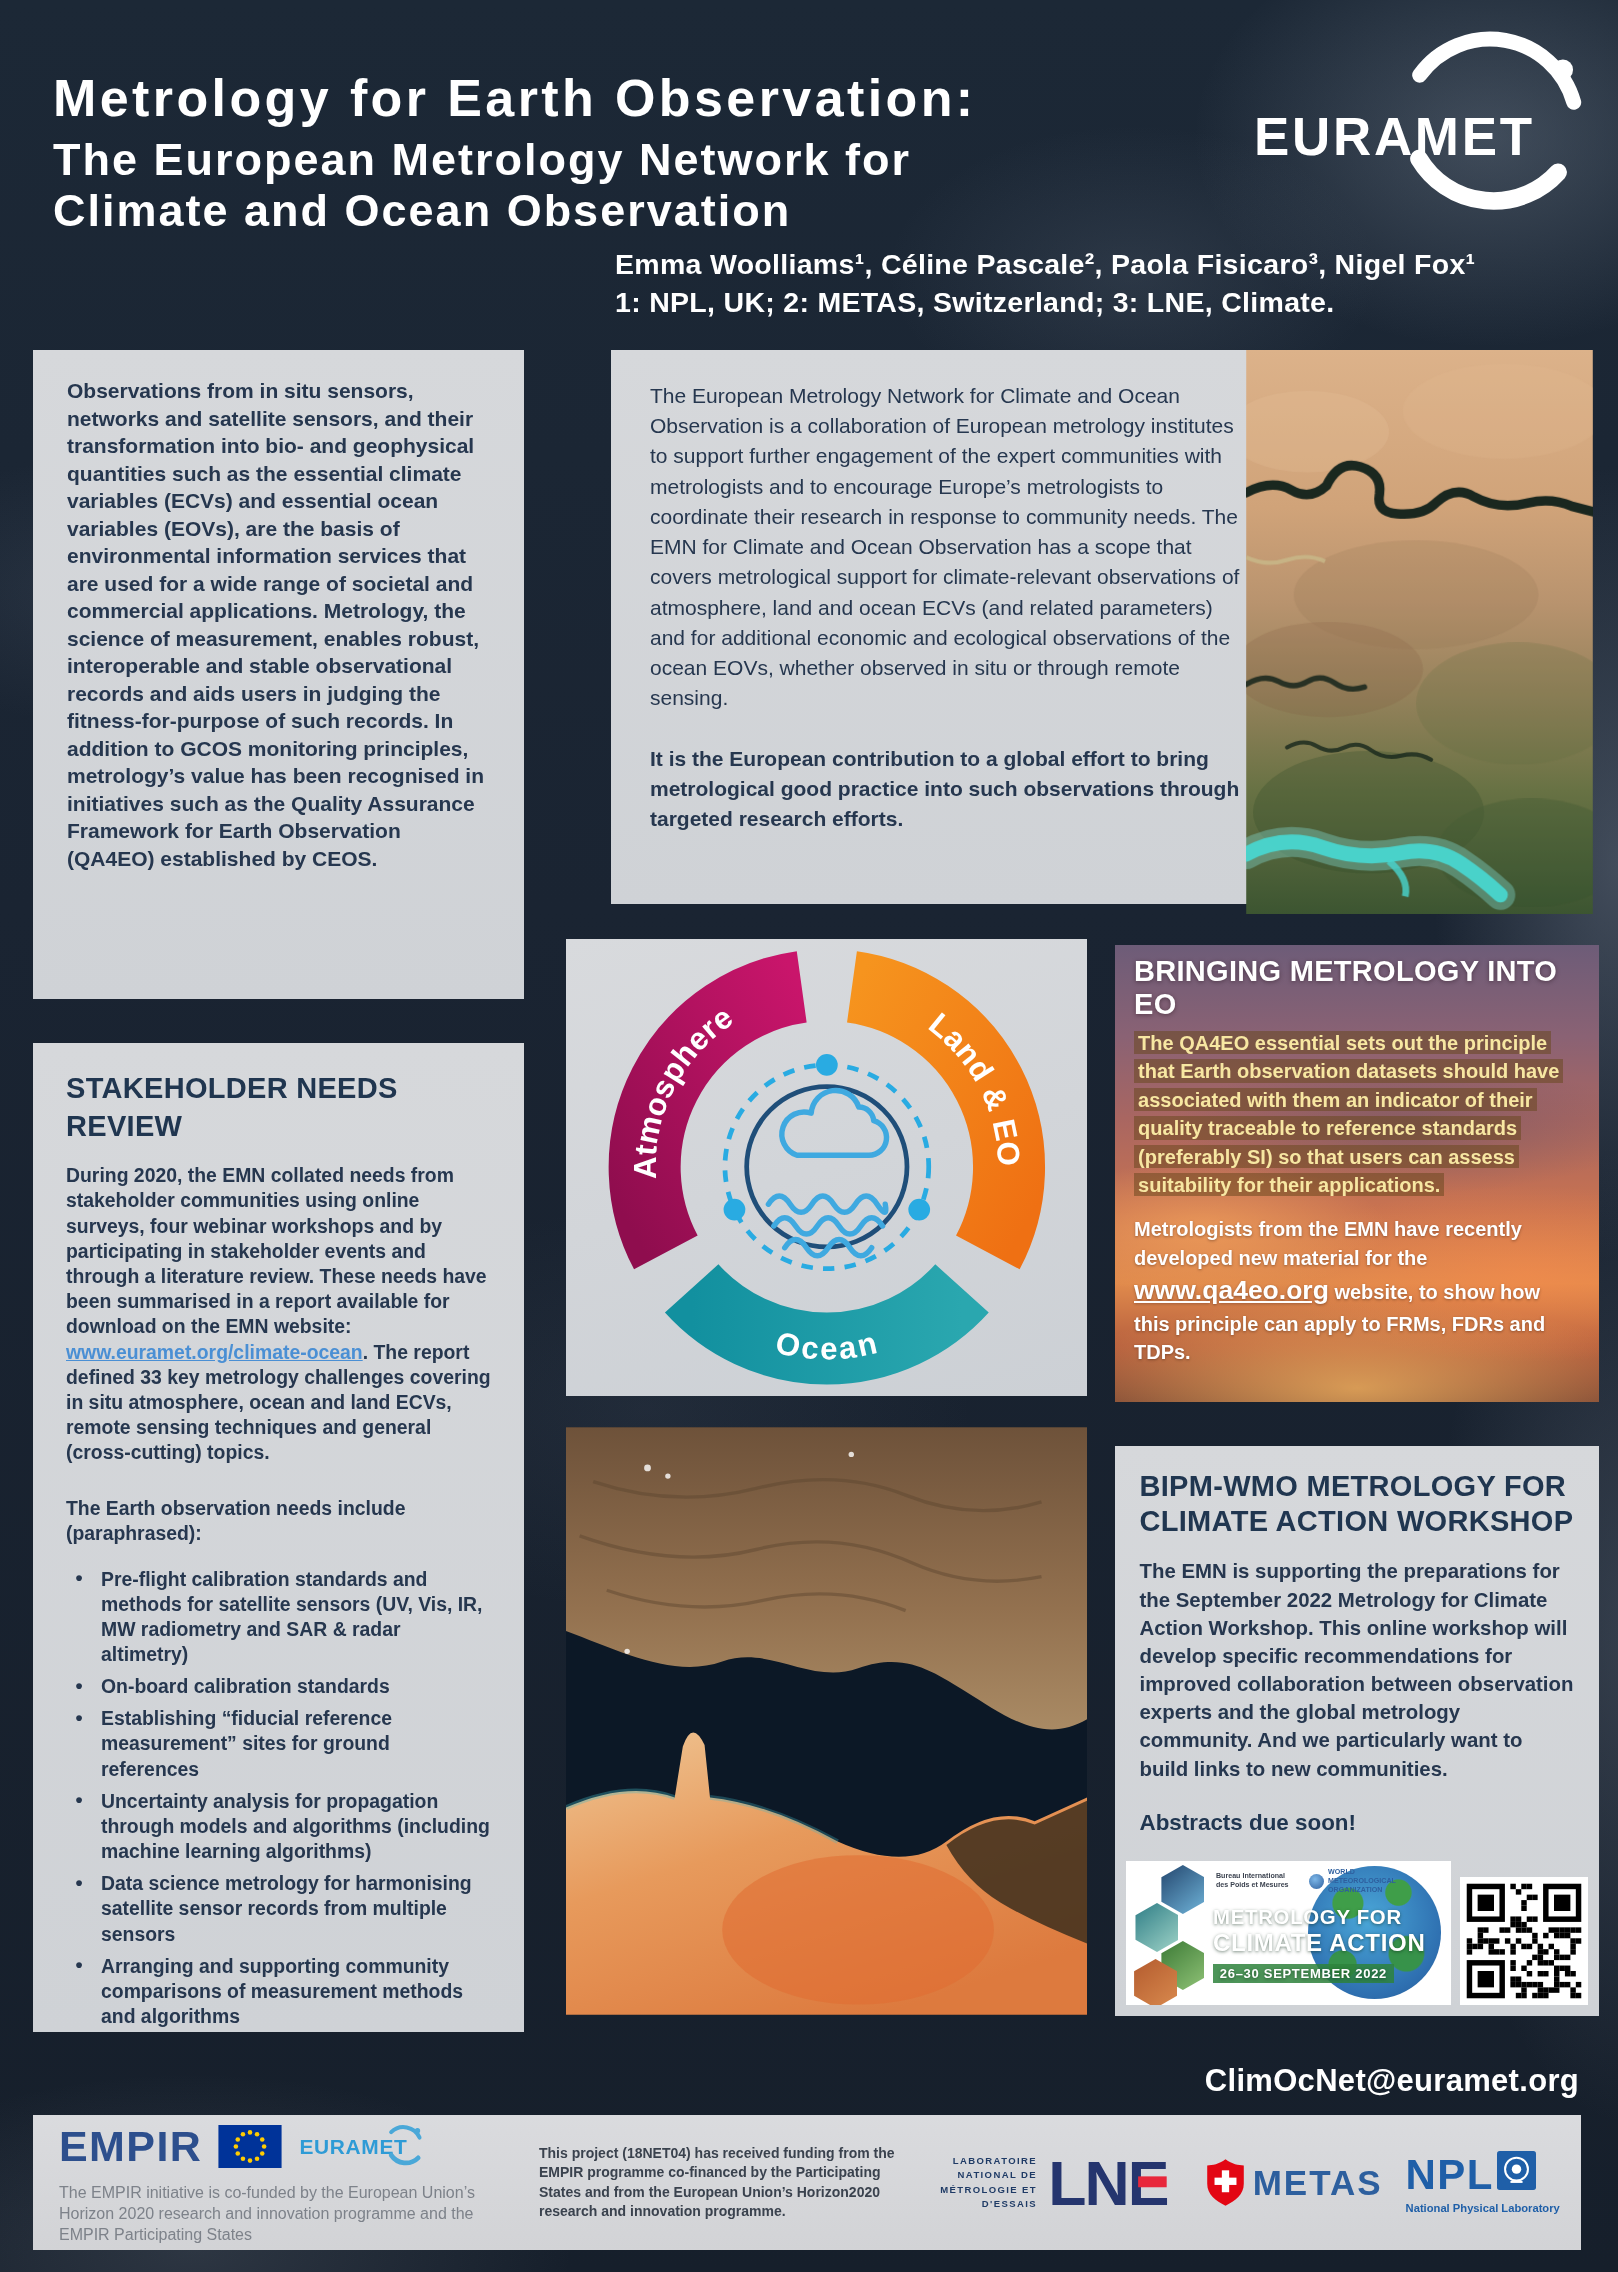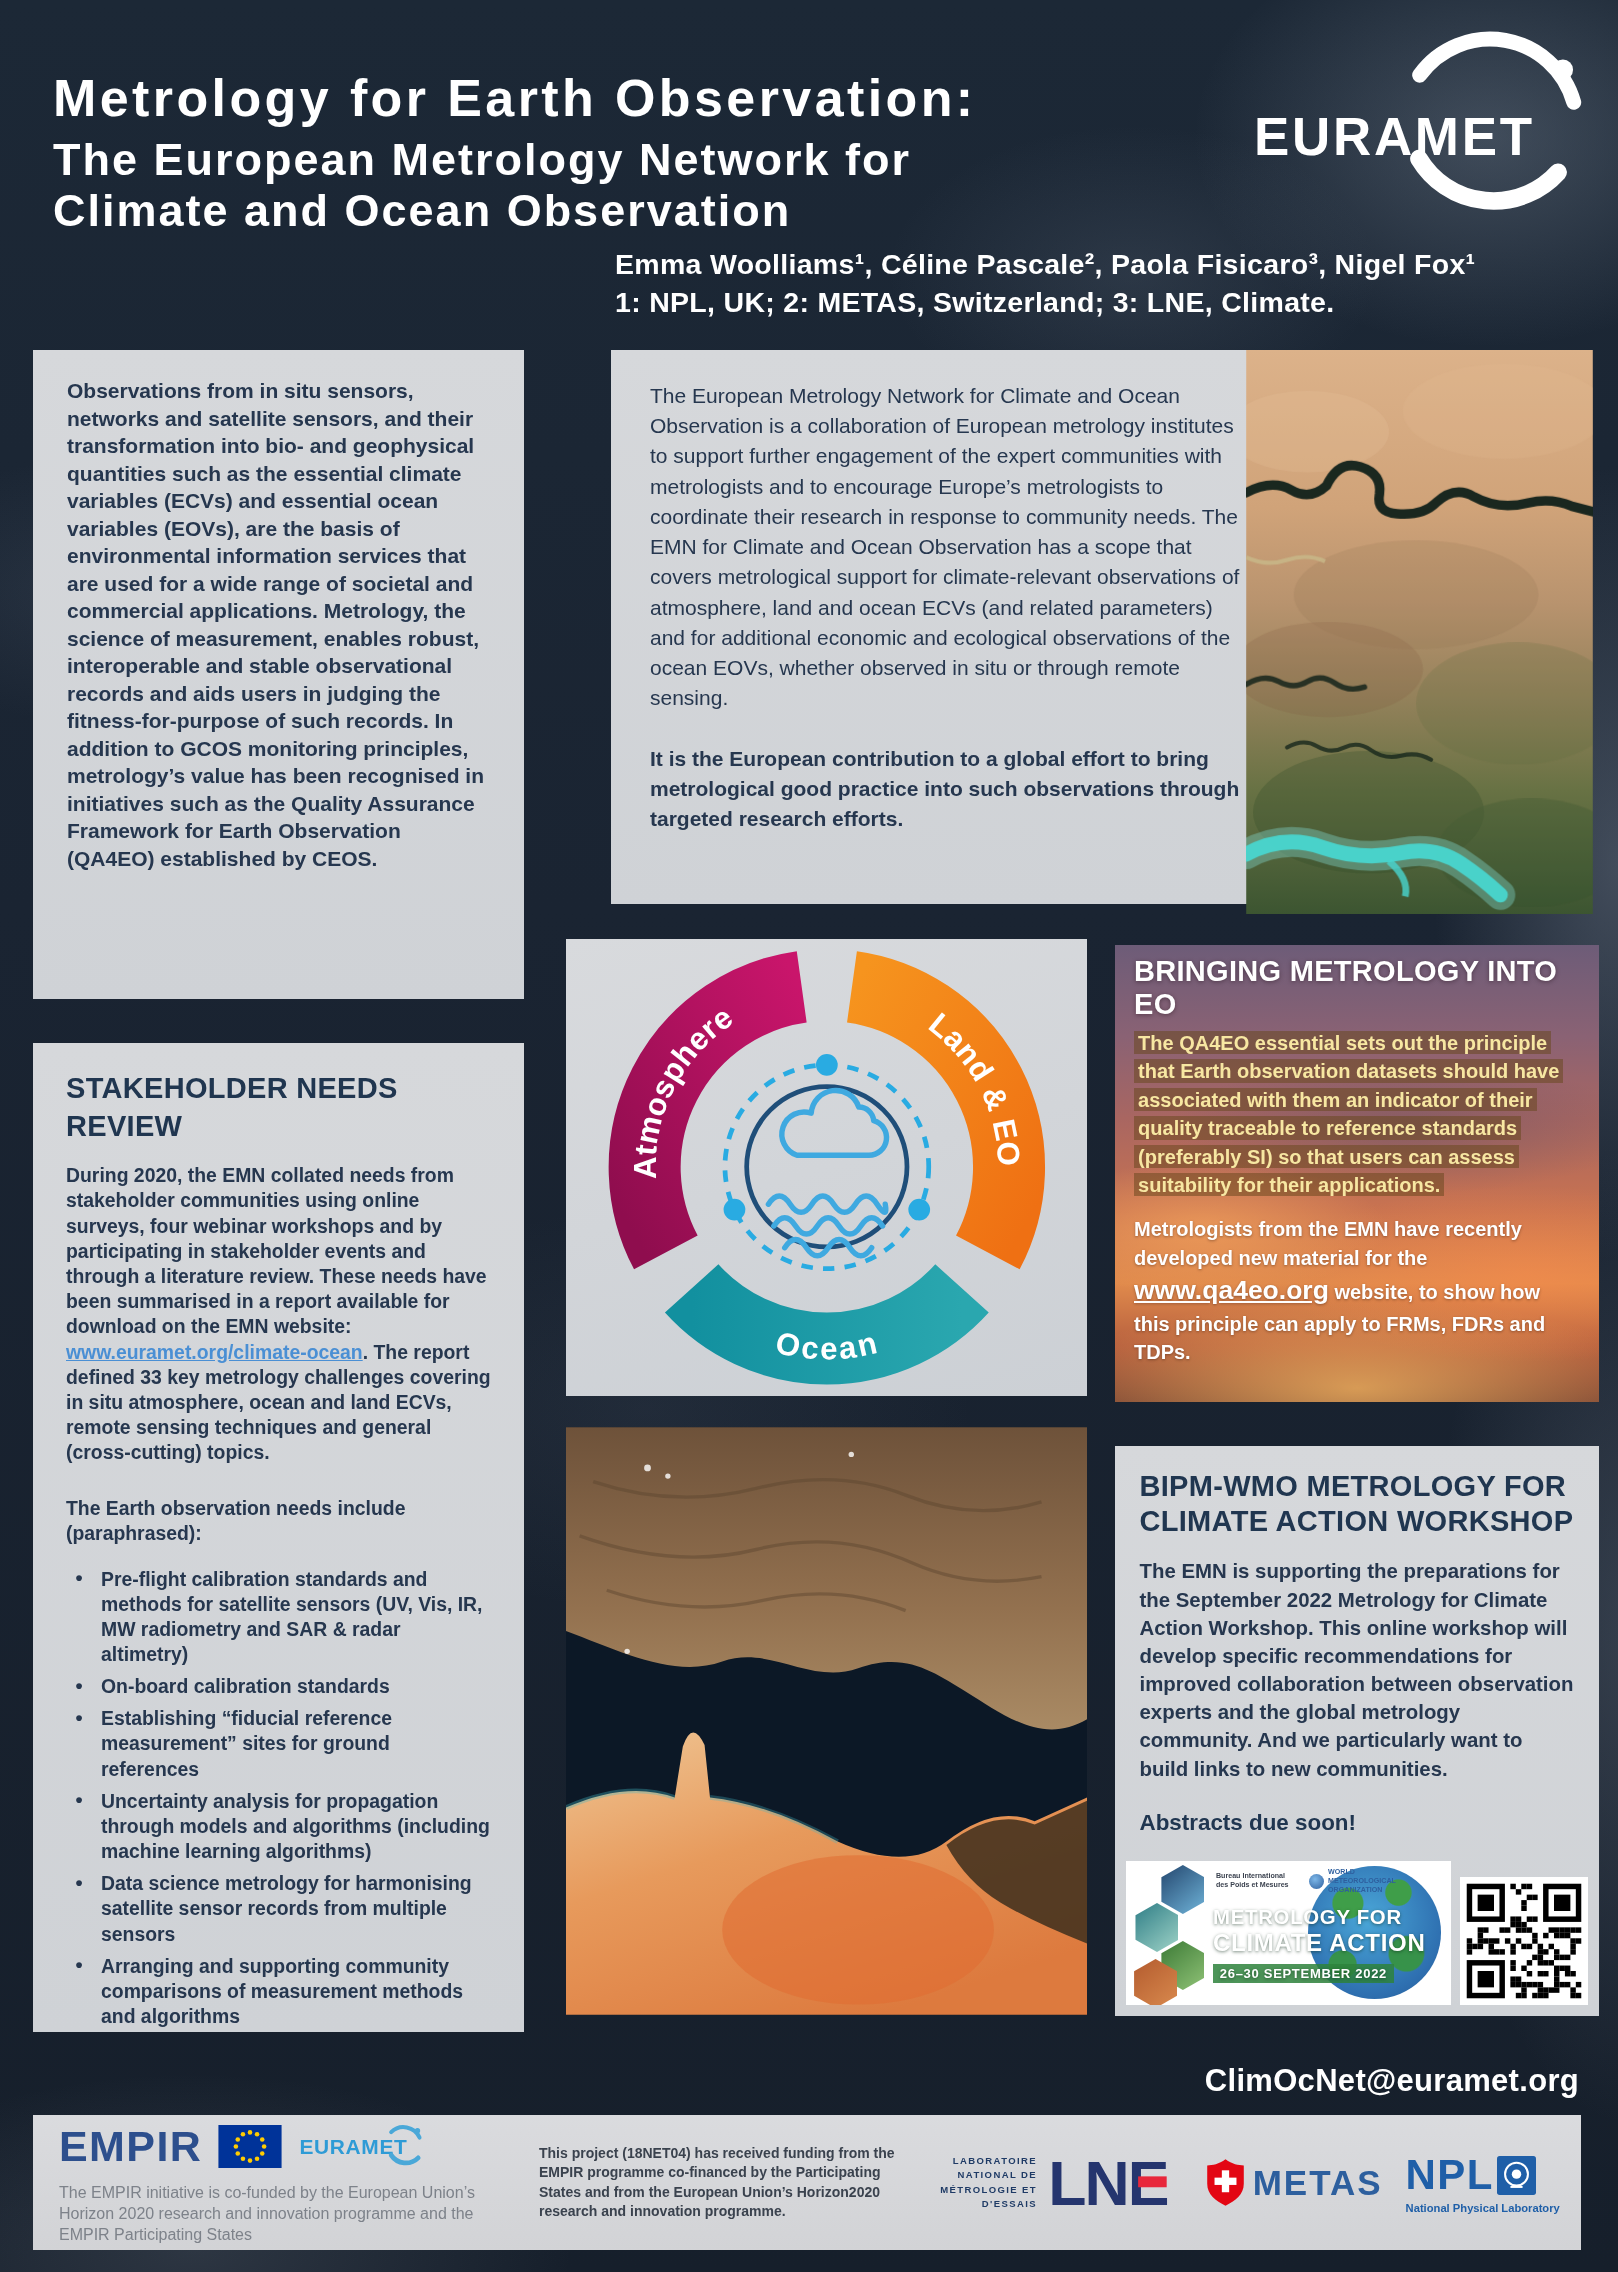--- a/index.html
+++ b/index.html
@@ -91,21 +91,21 @@
   .f-empir{width:457px;flex:0 0 auto;}
   .f-empir .row{display:flex;align-items:center;gap:16.3px;}
   .empir-word{font-size:43px;font-weight:800;color:#2d4f8d;letter-spacing:1.4px;text-align:center;}
   .f-caption{margin-top:8.2px;font-size:16px;line-height:1.32;color:#7d828a;font-weight:500;}
   .f-funding{width:372px;flex:0 0 auto;font-size:14px;line-height:1.38;font-weight:600;color:#3a424e;}
   .f-lne{display:flex;align-items:center;gap:9.5px;flex:0 0 auto;}
   .lne-cap{width:103px;text-align:right;font-size:9.5px;letter-spacing:1.4px;line-height:1.5;color:#1f3b66;font-weight:600;}
   .f-metas{display:flex;align-items:center;gap:8.2px;flex:0 0 auto;}
   .metas-word{font-size:35px;font-weight:700;color:#2d5f9e;letter-spacing:2px;}
   .f-npl{flex:0 0 auto;}
-  .f-npl .row{display:flex;align-items:center;gap:3px;}
+  .f-npl .row{display:flex;align-items:flex-start;gap:3px;}
   .npl-word{font-size:42px;font-weight:800;color:#1f5fa8;letter-spacing:1.4px;}
   .npl-cap{margin-top:2.7px;font-size:11.2px;font-weight:700;color:#1f5fa8;}
 </style>
 </head>
 <body>
 
 <div class="poster">
 
   <div class="abs title">
     <div class="t1">Metrology for Earth Observation:</div>

